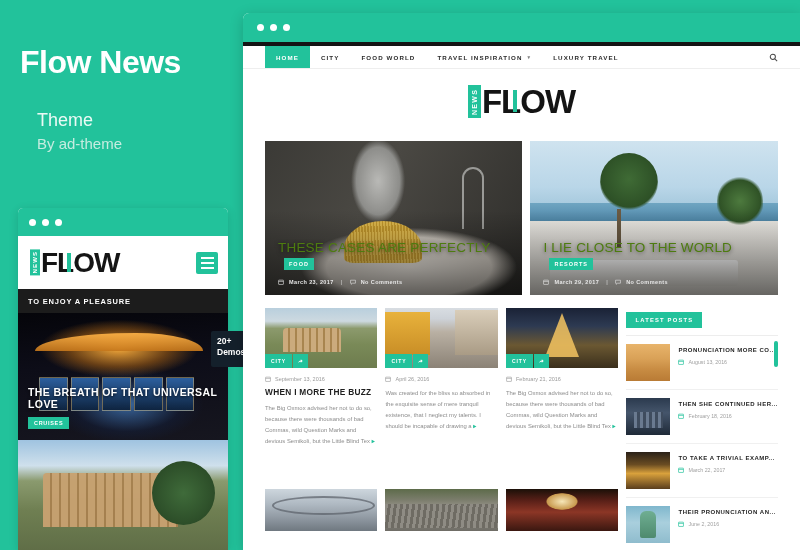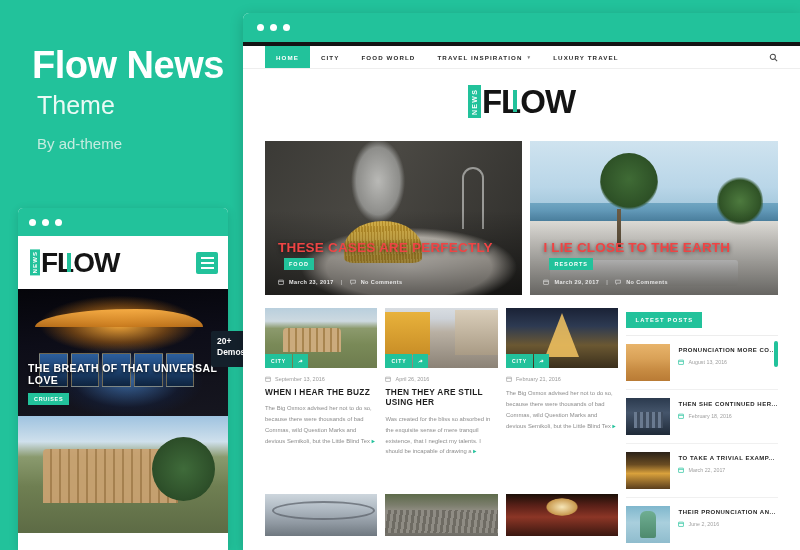--- a/index.html
+++ b/index.html
@@ -13,31 +13,31 @@
   
   .promo {
     position: absolute;
     left: 0; top: 0;
     width: 250px; height: 550px;
     background: #22c29b;
     z-index: 1;
   }
   .promo-title {
     position: absolute;
-    left: 32px; top: 44px;
-    font-size: 38px;
+    left: 20px; top: 44px;
+    font-size: 32px;
     font-weight: bold;
     color: #ffffff;
     letter-spacing: -0.5px;
     white-space: nowrap;
   }
   .promo-sub {
     position: absolute;
-    left: 37px; top: 91px;
-    font-size: 25px;
+    left: 37px; top: 110px;
+    font-size: 18px;
     font-weight: 300;
     color: #eafaf5;
   }
   .promo-by {
     position: absolute;
     left: 37px; top: 135px;
     font-size: 15px;
     color: #c5ece0;
   }
 
@@ -291,23 +291,23 @@
   .hero.left { flex: 1.04; }
   .hero.right { flex: 1; }
   .hero-overlay {
     position: absolute; inset: 0;
     background: linear-gradient(180deg, rgba(0,0,0,0) 45%, rgba(0,0,0,0.55) 100%);
   }
   .hero-cap {
     position: absolute; left: 13px; bottom: 10px; right: 10px;
   }
   .hero-title {
-    color: #ef4444;
+    color: #4d7c0f;
     font-size: 13.5px;
-    font-weight: bold;
+    font-weight: normal;
     letter-spacing: 0.2px;
     display: inline-block;
     vertical-align: middle;
     text-shadow: 0 1px 4px rgba(0,0,0,0.6);
   }
   .hero-badge {
     display: inline-block;
     vertical-align: middle;
     background: #22c29b;
     color: #ffffff;
@@ -591,20 +591,21 @@
     <div class="m-logo">
       <span class="m-logo-news">NEWS</span>
       <span class="m-logo-flow">FLOW<span class="bar-o"></span></span>
     </div>
     <div class="burger">
         <i></i>
         <i></i>
         <i></i>
       </div>
   </div>
+  <div class="ticker">TO ENJOY A PLEASURE</div>
   <div class="m-hero">
     <div class="img-cruise">
       <div class="deck"></div>
       <div class="windows">
           <span></span>
           <span></span>
           <span></span>
           <span></span>
           <span></span>
         </div>
@@ -691,21 +692,21 @@
       <div class="hero right">
         <div class="ph img-resort">
           <div class="sea"></div>
             <div class="tree"></div>
             <div class="trunk"></div>
             <div class="plant"></div>
             <div class="tbl"></div>
         </div>
         <div class="hero-overlay"></div>
         <div class="hero-cap">
-          <span class="hero-title">I LIE CLOSE TO THE EARTH</span><span class="hero-badge">RESORTS</span>
+          <span class="hero-title">I LIE CLOSE TO THE WORLD</span><span class="hero-badge">RESORTS</span>
           <div class="hero-meta">
             <svg class="ic" viewBox="0 0 16 16" fill="none" stroke="#e6e6e6" stroke-width="1.6">
                 <rect x="1.5" y="3" width="13" height="11.5" rx="1"></rect>
                 <line x1="1.5" y1="6.4" x2="14.5" y2="6.4"></line>
               </svg>
             <span>March 29, 2017</span>
             <span class="sep">|</span>
             <svg class="ic" viewBox="0 0 16 16" fill="none" stroke="#e6e6e6" stroke-width="1.6">
                 <path d="M1.5 3.2h13v8h-7.6l-3.4 3v-3H1.5z"></path>
               </svg>
@@ -731,21 +732,21 @@
               </span>
             </div>
           </div>
           <div class="card-date">
             <svg class="ic" viewBox="0 0 16 16" fill="none" stroke="#9a9a9a" stroke-width="1.6">
                 <rect x="1.5" y="3" width="13" height="11.5" rx="1"></rect>
                 <line x1="1.5" y1="6.4" x2="14.5" y2="6.4"></line>
               </svg>
             <span>September 13, 2016</span>
           </div>
-          <h3 class="card-title">WHEN I HEAR THE BUZZ</h3>
+          <h3 class="card-title">WHEN I MORE THE BUZZ</h3>
           <p class="card-text"><span>The Big Oxmox advised her not to do so, because there were thousands of bad Commas, wild Question Marks and devious Semikoli, but the Little Blind Tex</span> <span class="more">▸</span></p>
         </article>
 
         <article class="card">
           <div class="card-thumb">
             <div class="ph ph-street"></div>
             <div class="card-tags">
               <span class="tag">CITY</span>
               <span class="tag icon">
                 <svg width="5" height="5" viewBox="0 0 16 16" fill="#fff">
@@ -754,21 +755,20 @@
               </span>
             </div>
           </div>
           <div class="card-date">
             <svg class="ic" viewBox="0 0 16 16" fill="none" stroke="#9a9a9a" stroke-width="1.6">
                 <rect x="1.5" y="3" width="13" height="11.5" rx="1"></rect>
                 <line x1="1.5" y1="6.4" x2="14.5" y2="6.4"></line>
               </svg>
             <span>April 26, 2016</span>
           </div>
-          <h3 class="card-title">THEN THEY ARE STILL USING HER</h3>
           <p class="card-text"><span>Was created for the bliss so absorbed in the exquisite sense of mere tranquil existence, that I neglect my talents. I should be incapable of drawing a</span> <span class="more">▸</span></p>
         </article>
 
         <article class="card">
           <div class="card-thumb">
             <div class="ph ph-eiffel"></div>
             <div class="card-tags">
               <span class="tag">CITY</span>
               <span class="tag icon">
                 <svg width="5" height="5" viewBox="0 0 16 16" fill="#fff">

